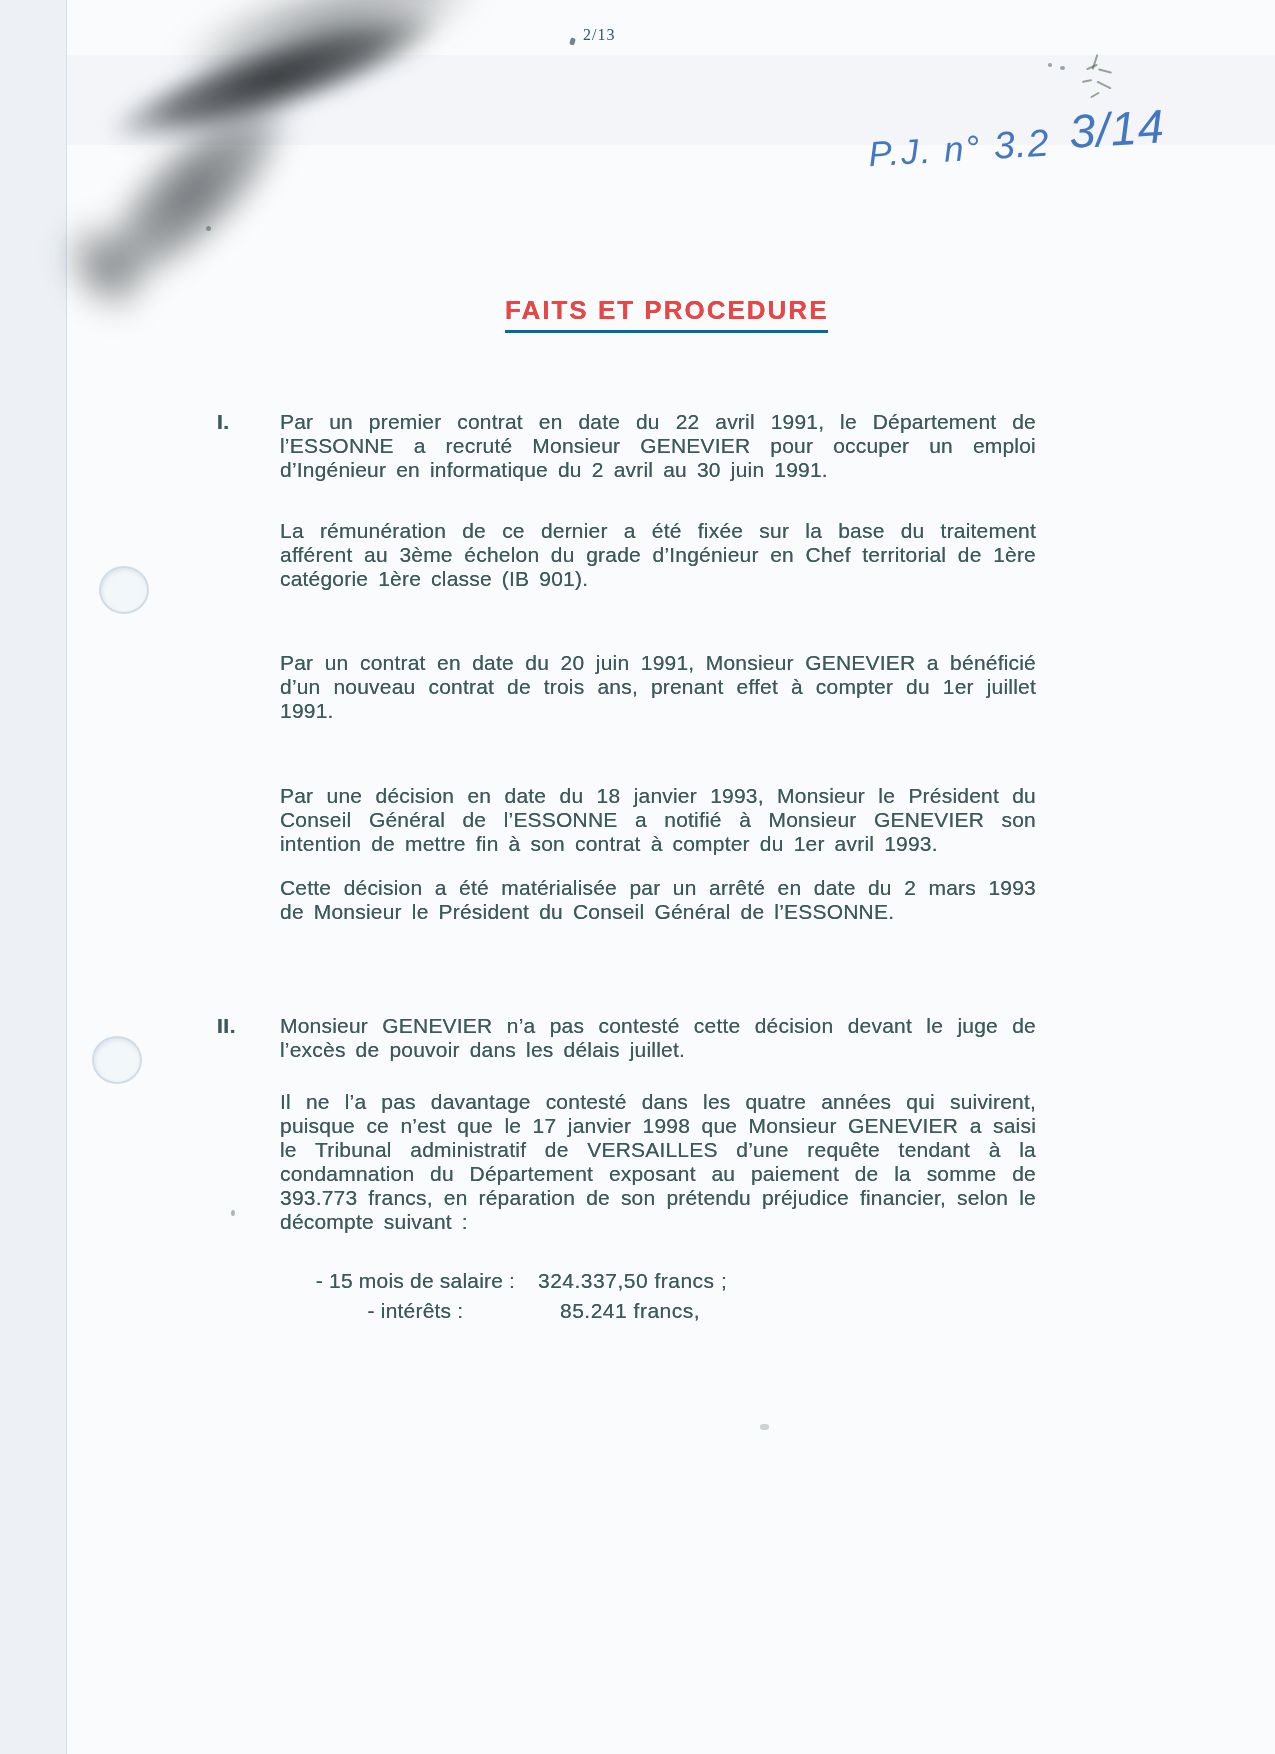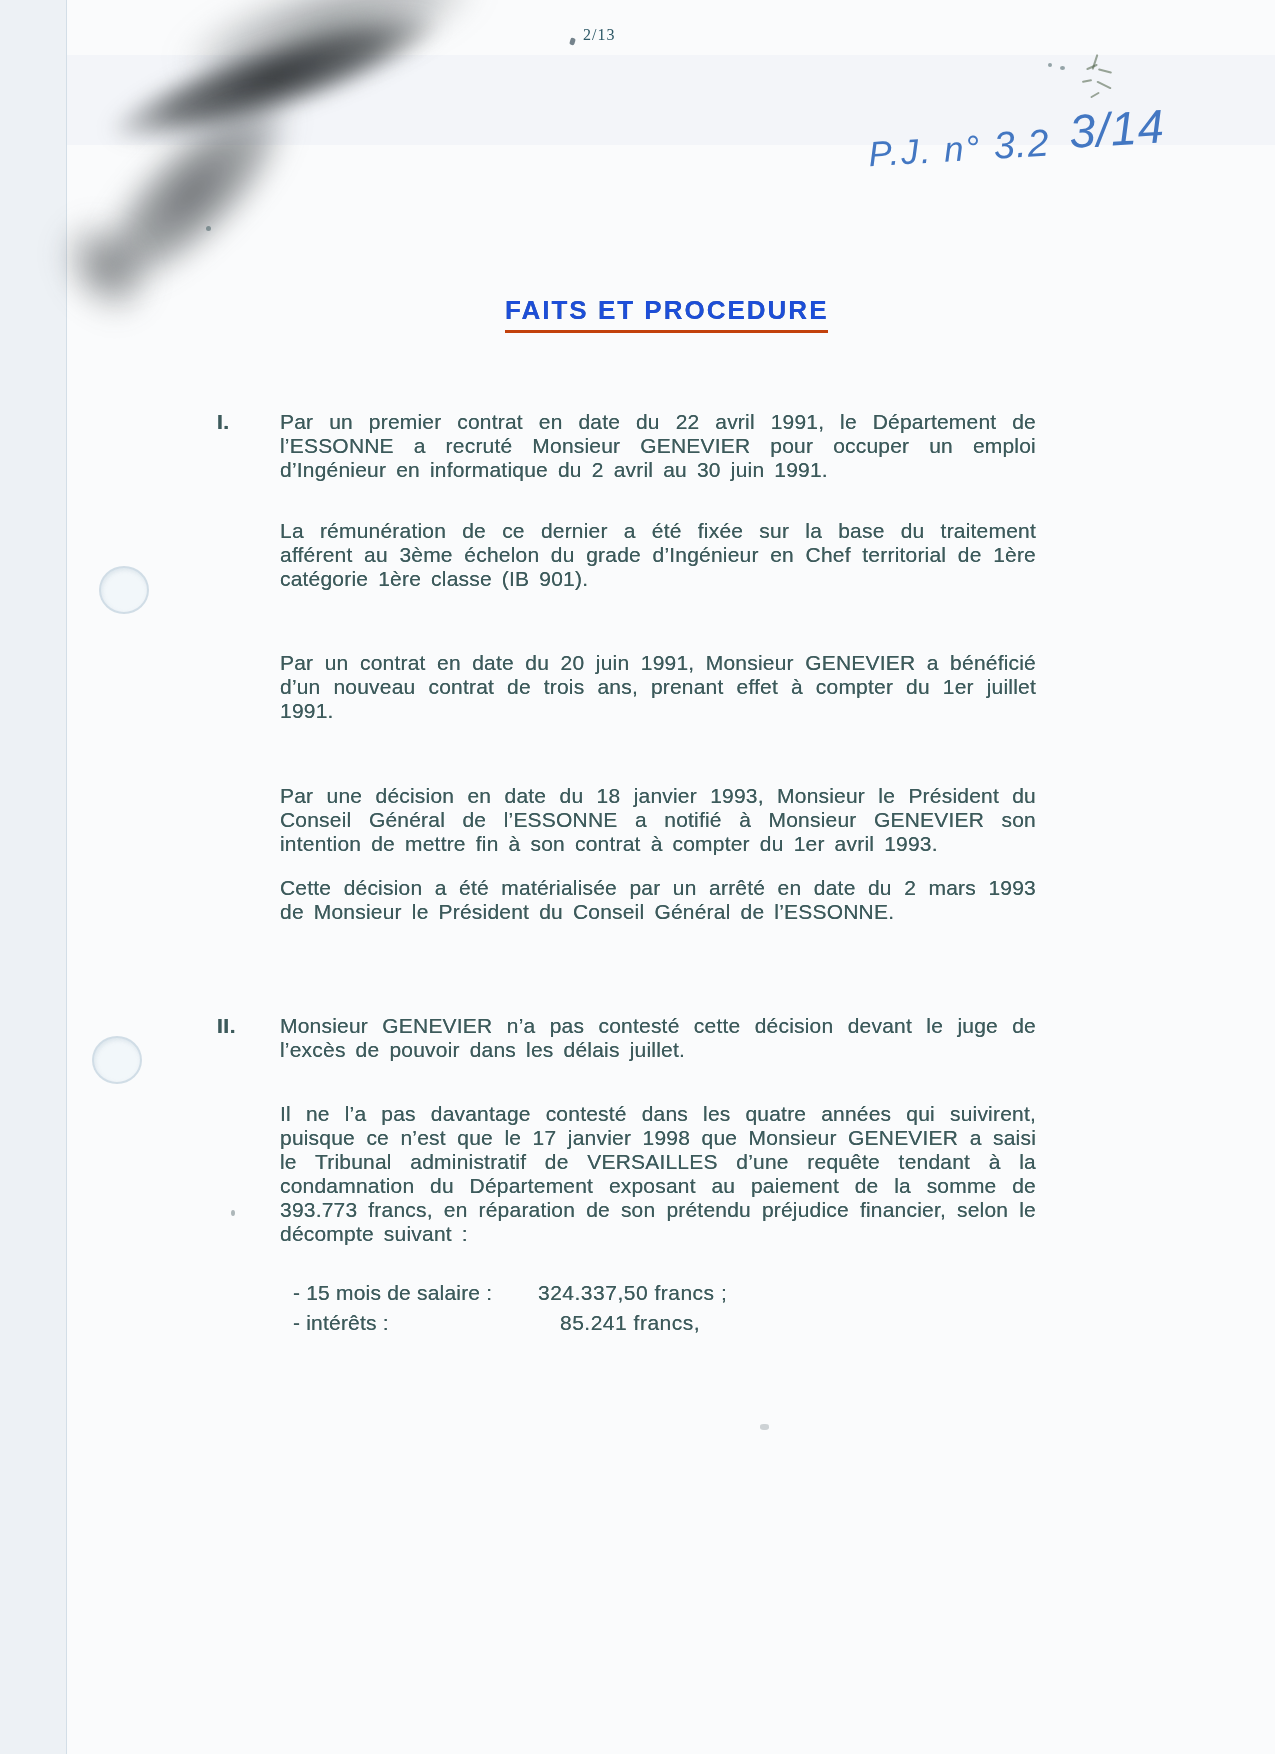--- a/index.html
+++ b/index.html
@@ -70,42 +70,42 @@
   .annotation .prefix{font-size:35px;letter-spacing:2px;}
   .annotation .num{font-size:38px;margin-left:8px;letter-spacing:1px;}
   .annotation .pref{font-size:47px;margin-left:16px;position:relative;top:-6px;letter-spacing:1px;}
   
   .scribble{position:absolute;left:1072px;top:52px;width:50px;height:56px;}
   .scribble i{position:absolute;display:block;background:rgba(75,95,70,0.55);border-radius:1px;}
   .speck{position:absolute;border-radius:50%;background:rgba(70,95,100,0.55);}
   
   .doc-title{
     position:absolute;left:505px;top:295px;
-    font-size:26px;font-weight:bold;letter-spacing:2px;color:#1d4ed8;
-    border-bottom:3px solid #c2410c;padding-bottom:4px;
+    font-size:26px;font-weight:bold;letter-spacing:2px;color:#ef4444;
+    border-bottom:3px solid #0369a1;padding-bottom:4px;
     text-shadow:0 0 0.5px rgba(44,74,73,0.8);white-space:nowrap;
   }
   
   .content{position:absolute;left:280px;top:410px;width:756px;}
   .sec{position:relative;}
   .numeral{
     position:absolute;left:-63px;top:0;width:52px;
     font-size:21px;color:#3c5a5b;font-weight:bold;letter-spacing:0.5px;
     text-shadow:0 0 0.5px rgba(60,90,90,0.85);
   }
   .para{
     font-size:21px;line-height:24px;color:#3c5a5b;
     text-align:justify;word-spacing:4px;letter-spacing:0.2px;
     text-shadow:0 0 0.5px rgba(60,90,90,0.85);
     margin:0;
   }
   .p-gap37{margin-top:37px;} .p-gap60{margin-top:60px;} .p-gap61{margin-top:61px;}
-  .p-gap34{margin-top:20px;} .p-gap28{margin-top:40px;}
+  .p-gap34{margin-top:20px;} .p-gap28{margin-top:28px;}
   .sec2{margin-top:90px;}
-  .claims{margin-top:32px;padding-left:13px;font-size:21px;line-height:30px;color:#3c5a5b;text-shadow:0 0 0.5px rgba(60,90,90,0.85);}
+  .claims{margin-top:32px;padding-left:13px;font-size:21px;line-height:30px;color:#3c5a5b;text-shadow:0 0 0.5px rgba(60,90,90,0.85);text-align:center;}
   .claim-row{display:flex;}
   .claim-label{width:245px;flex:0 0 245px;letter-spacing:0.2px;}
   .claim-value{letter-spacing:0.5px;}
   .claim-row.r2 .claim-value{margin-left:22px;}
 </style>
 </head>
 <body>
 
 <div class="tint-band band1"></div>
 <div class="edge-strip"></div>

